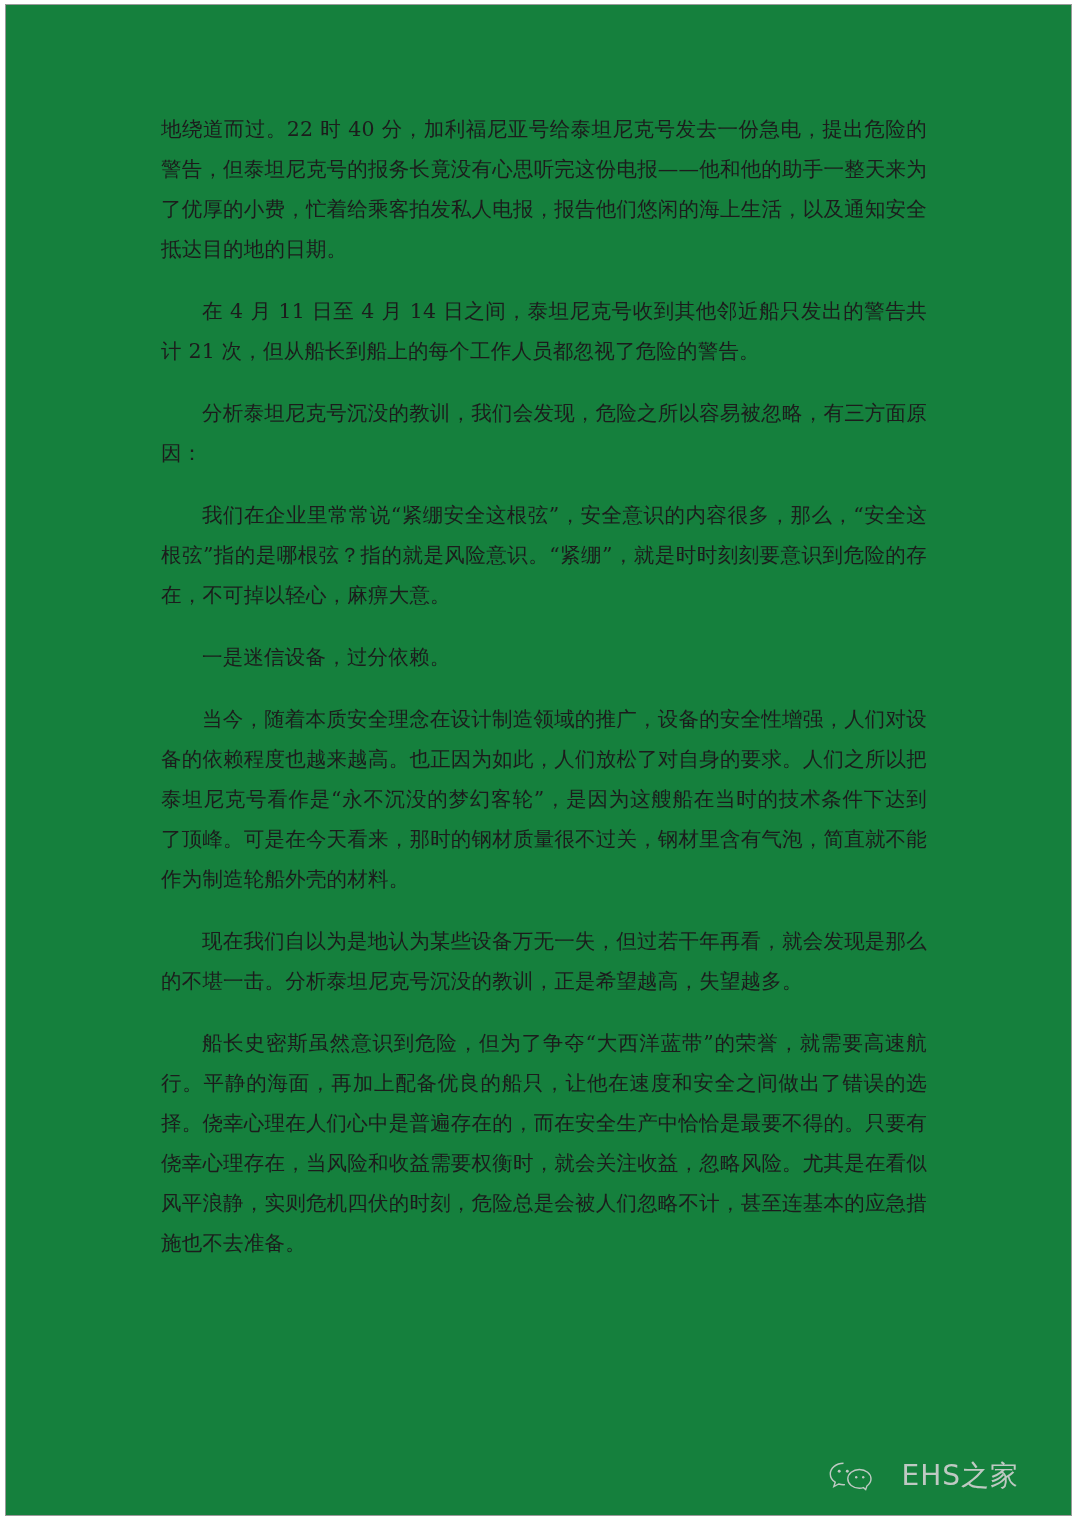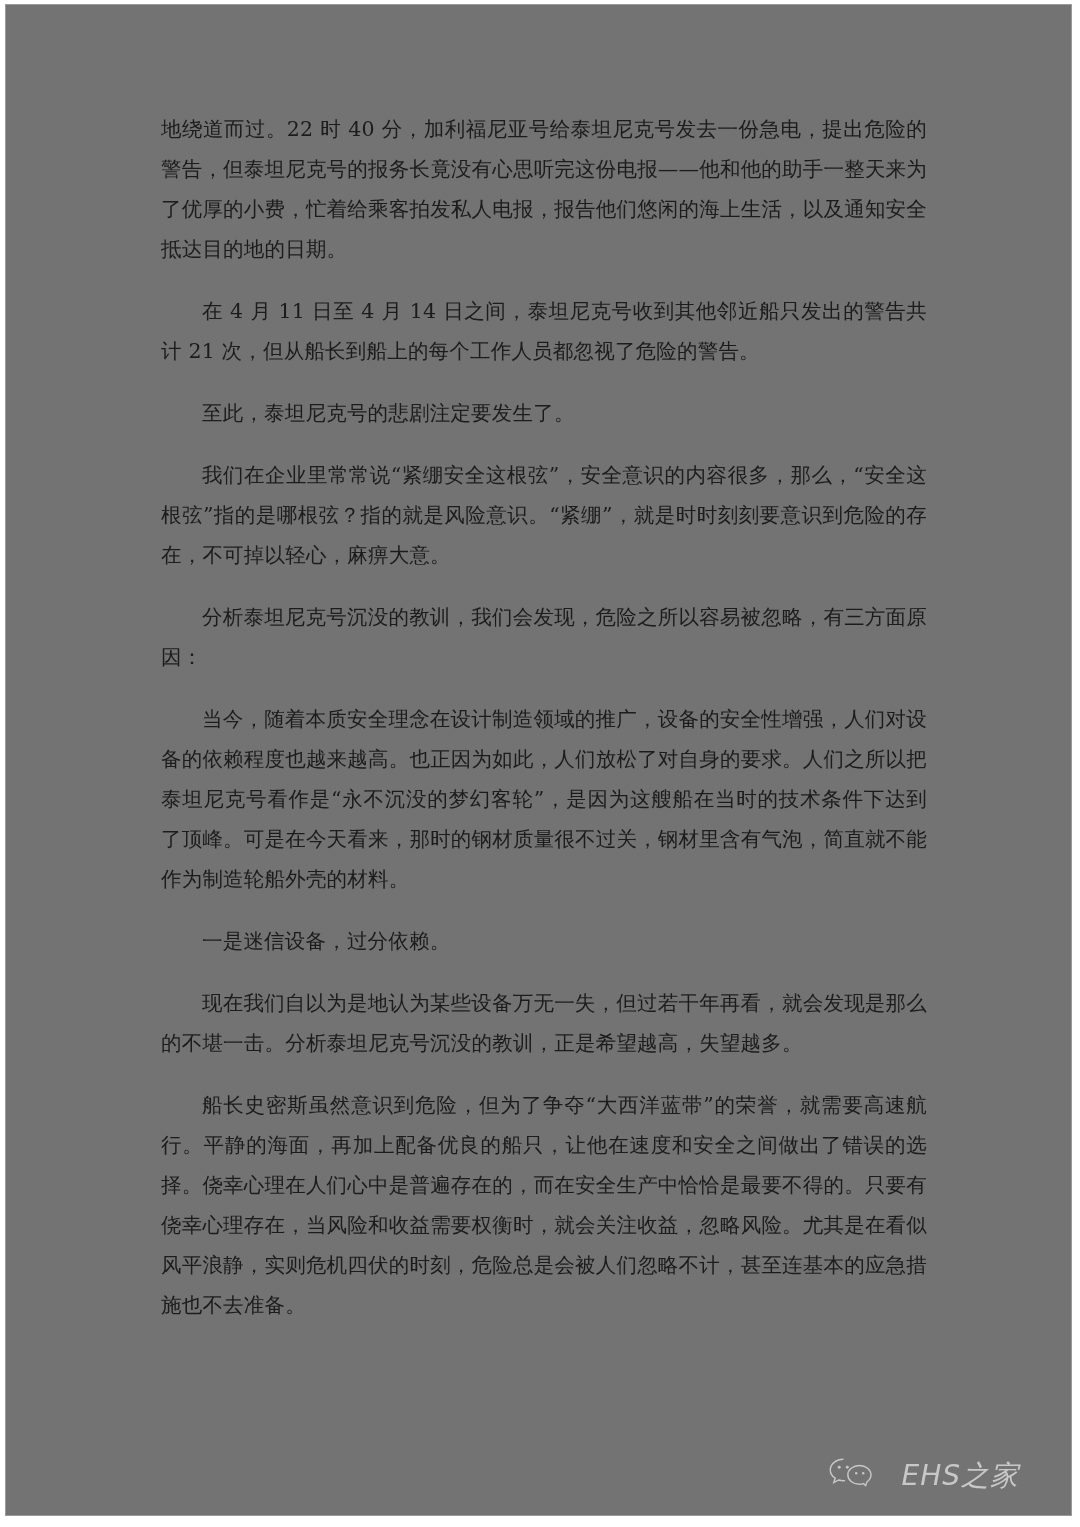--- a/index.html
+++ b/index.html
@@ -13,21 +13,21 @@
     font-family: "DejaVu Serif", "Liberation Serif", serif;
     position: relative;
     overflow: hidden;
   }
   .page {
     position: absolute;
     left: 5px;
     top: 4px;
     width: 1067px;
     height: 1512px;
-    background: #737373;
+    background: #15803d;
     border: 1px solid #9a9a9a;
     box-sizing: border-box;
     overflow: hidden;
   }
   .doc-body {
     position: absolute;
     left: 155px;
     top: 104px;
     width: 766px;
   }
@@ -43,24 +43,23 @@
     font-family: "DejaVu Serif", "Liberation Serif", serif;
   }
   .para.no-indent {
     text-indent: 0;
   }
   .footer-logo {
     position: absolute;
     right: 52px;
     bottom: 20px;
     display: flex;
-    align-items: flex-start;
+    align-items: flex-end;
     gap: 27px;
     opacity: 0.9;
-    font-style: italic;
   }
   .wechat-icon {
     width: 46px;
     height: 34px;
     display: block;
   }
   .logo-text {
     font-size: 28px;
     color: #d2d2d2;
     font-family: "DejaVu Sans", "Liberation Sans", sans-serif;
@@ -69,25 +68,24 @@
   }
 </style>
 </head>
 <body>
 
 <div class="page">
 
   <div class="doc-body">
       <p class="para no-indent">地绕道而过。22 时 40 分，加利福尼亚号给泰坦尼克号发去一份急电，提出危险的警告，但泰坦尼克号的报务长竟没有心思听完这份电报——他和他的助手一整天来为了优厚的小费，忙着给乘客拍发私人电报，报告他们悠闲的海上生活，以及通知安全抵达目的地的日期。</p>
       <p class="para">在 4 月 11 日至 4 月 14 日之间，泰坦尼克号收到其他邻近船只发出的警告共计 21 次，但从船长到船上的每个工作人员都忽视了危险的警告。</p>
-      <p class="para">至此，泰坦尼克号的悲剧注定要发生了。</p>
+      <p class="para">分析泰坦尼克号沉没的教训，我们会发现，危险之所以容易被忽略，有三方面原因：</p>
       <p class="para">我们在企业里常常说“紧绷安全这根弦”，安全意识的内容很多，那么，“安全这根弦”指的是哪根弦？指的就是风险意识。“紧绷”，就是时时刻刻要意识到危险的存在，不可掉以轻心，麻痹大意。</p>
-      <p class="para">分析泰坦尼克号沉没的教训，我们会发现，危险之所以容易被忽略，有三方面原因：</p>
+      <p class="para">一是迷信设备，过分依赖。</p>
       <p class="para">当今，随着本质安全理念在设计制造领域的推广，设备的安全性增强，人们对设备的依赖程度也越来越高。也正因为如此，人们放松了对自身的要求。人们之所以把泰坦尼克号看作是“永不沉没的梦幻客轮”，是因为这艘船在当时的技术条件下达到了顶峰。可是在今天看来，那时的钢材质量很不过关，钢材里含有气泡，简直就不能作为制造轮船外壳的材料。</p>
-      <p class="para">一是迷信设备，过分依赖。</p>
       <p class="para">现在我们自以为是地认为某些设备万无一失，但过若干年再看，就会发现是那么的不堪一击。分析泰坦尼克号沉没的教训，正是希望越高，失望越多。</p>
       <p class="para">船长史密斯虽然意识到危险，但为了争夺“大西洋蓝带”的荣誉，就需要高速航行。平静的海面，再加上配备优良的船只，让他在速度和安全之间做出了错误的选择。侥幸心理在人们心中是普遍存在的，而在安全生产中恰恰是最要不得的。只要有侥幸心理存在，当风险和收益需要权衡时，就会关注收益，忽略风险。尤其是在看似风平浪静，实则危机四伏的时刻，危险总是会被人们忽略不计，甚至连基本的应急措施也不去准备。</p>
     </div>
 
   <div class="footer-logo">
     <span>
       <svg class="wechat-icon" viewBox="0 0 46 34" xmlns="http://www.w3.org/2000/svg">
         <g fill="none" stroke="#d2d2d2" stroke-width="1.4">
           <path d="M15.5 2.2C8.2 2.2 2.3 7 2.3 12.9c0 3.3 1.9 6.3 4.9 8.3l-1.4 4.3 4.9-2.5c1.5.45 3.1.7 4.8.7.5 0 1 0 1.5-.07"></path>
           <path d="M41.7 28.6l1.2-3.6c2.5-1.75 4.1-4.3 4.1-7.15 0-5.2-5.2-9.4-11.6-9.4s-11.6 4.2-11.6 9.4 5.2 9.4 11.6 9.4c1.4 0 2.8-.2 4-.6z" transform="translate(-4,0)"></path>

